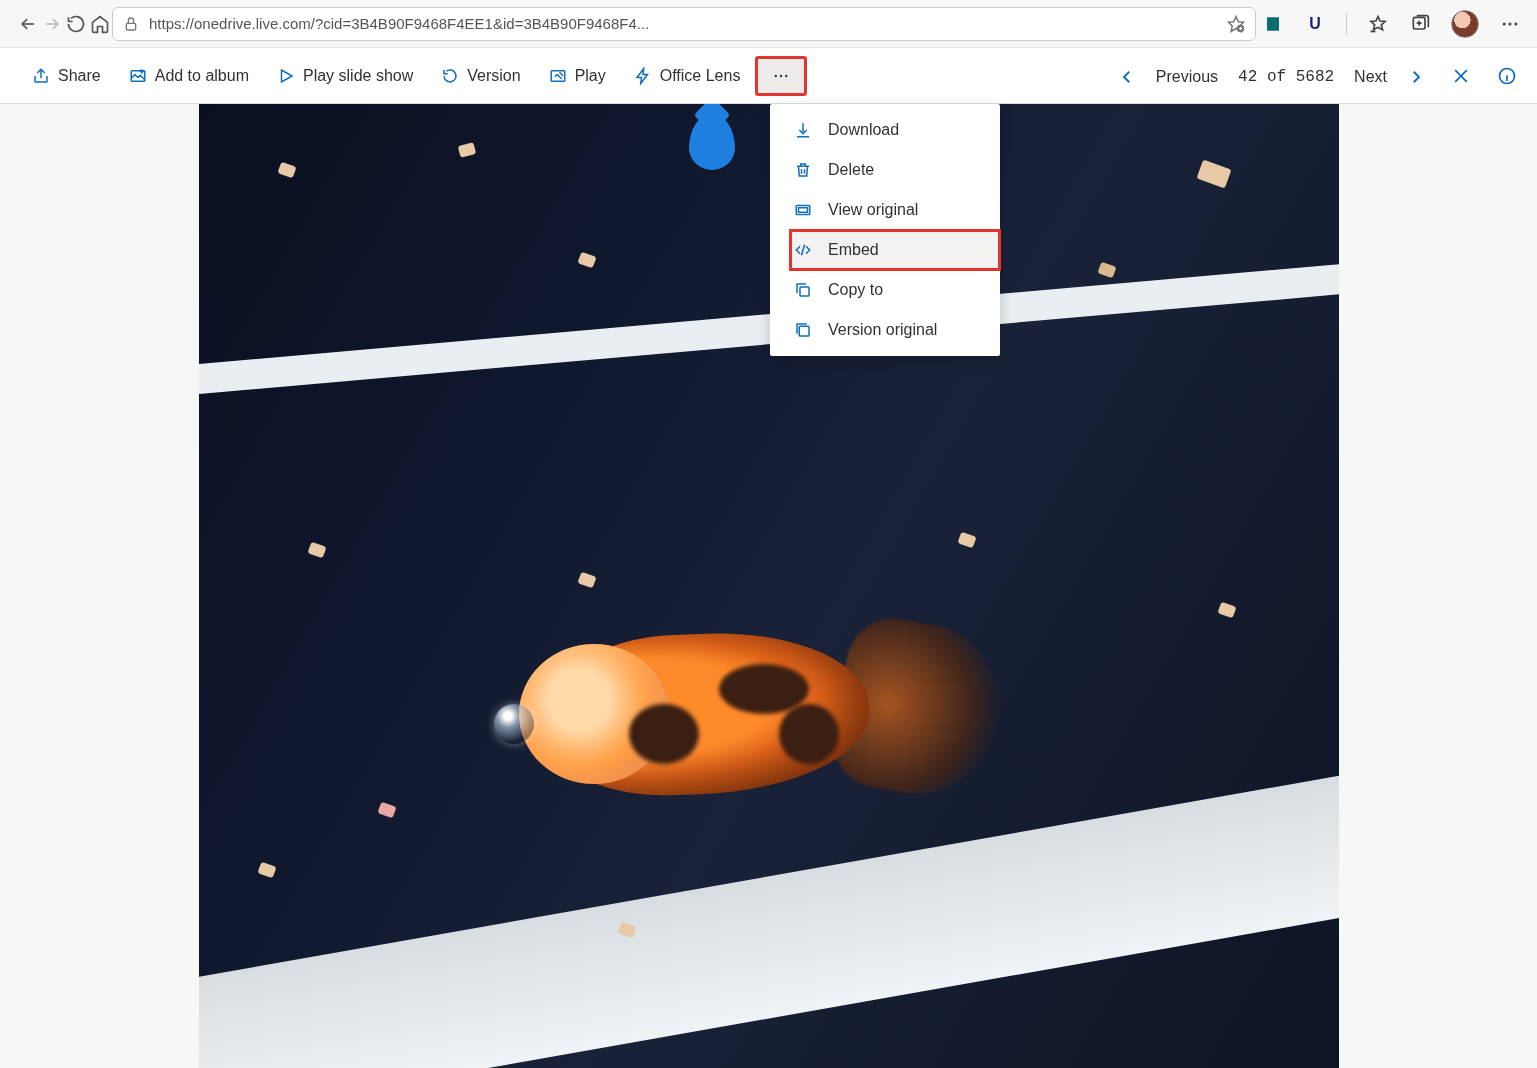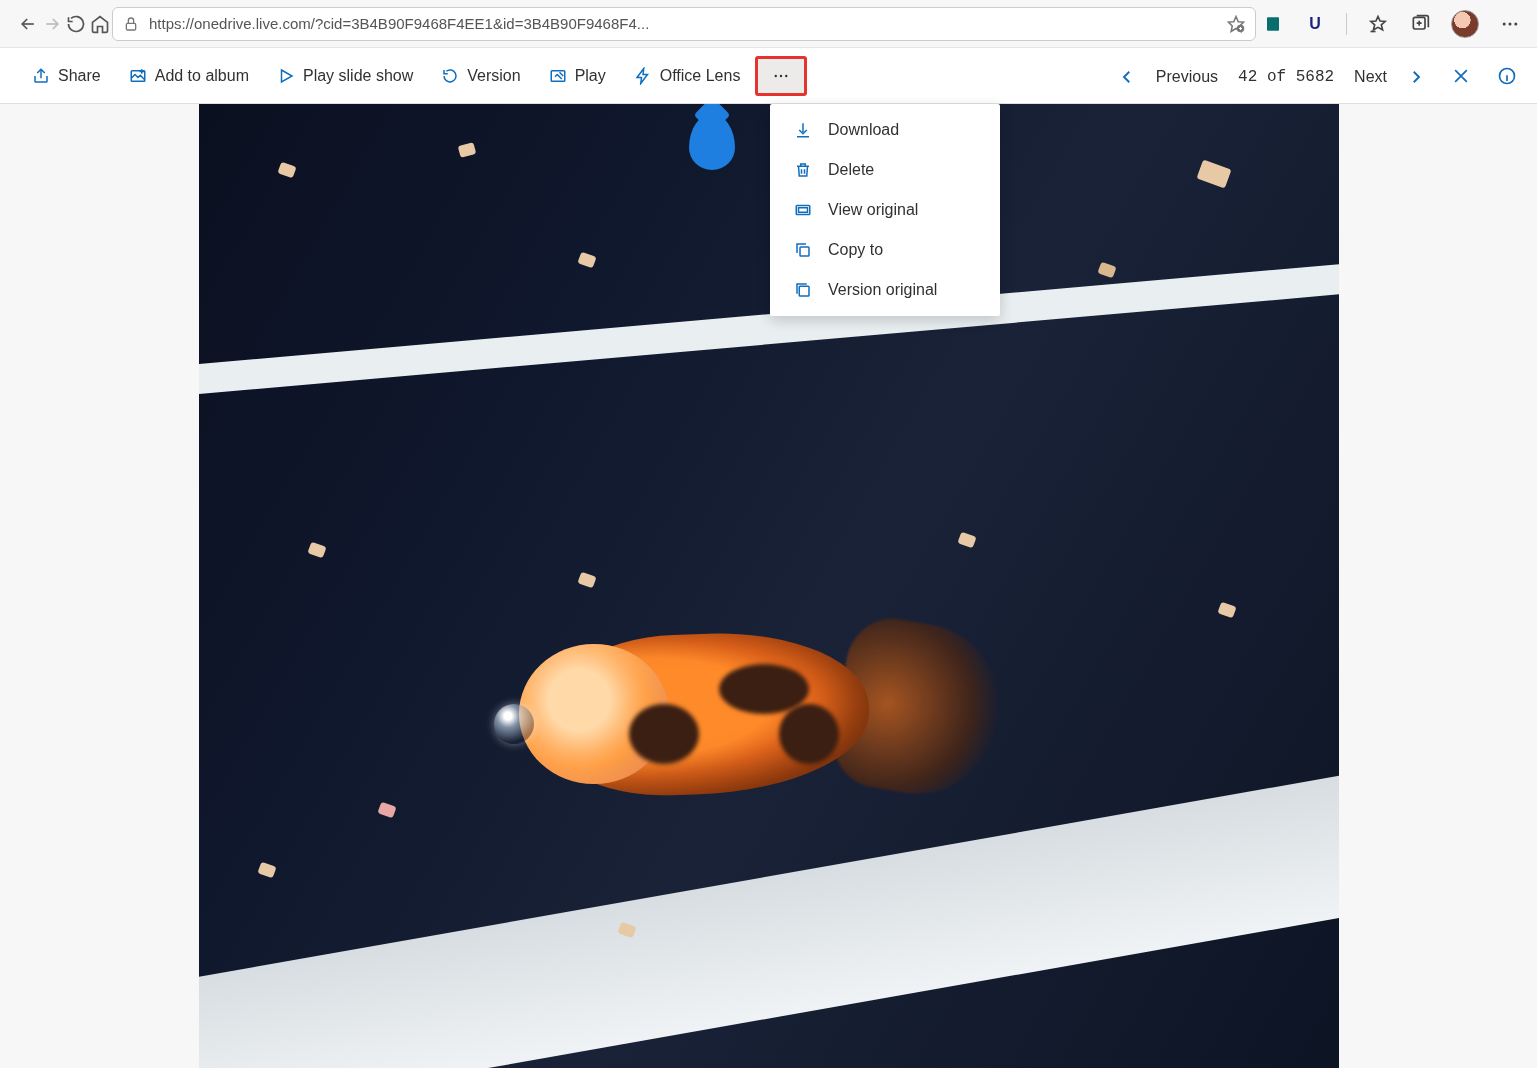--- a/index.html
+++ b/index.html
@@ -367,20 +367,30 @@
   </div>
   <div class="dd-item">
     <span class="icn">
       <svg width="18" height="18" viewBox="0 0 24 24" fill="none" stroke="currentColor" stroke-width="2">
           <rect x="3" y="6" width="18" height="12" rx="1"></rect>
           <rect x="6" y="9" width="12" height="6"></rect>
         </svg>
     </span>
     <span>View original</span>
   </div>
+  <div class="dd-item hovered hl-red">
+    <span class="icn">
+      <svg width="18" height="18" viewBox="0 0 24 24" fill="none" stroke="currentColor" stroke-width="2">
+          <path d="M8 7l-5 5 5 5"></path>
+          <path d="M16 7l5 5-5 5"></path>
+          <path d="M14 5l-4 14"></path>
+        </svg>
+    </span>
+    <span>Embed</span>
+  </div>
   <div class="dd-item">
     <span class="icn">
       <svg width="18" height="18" viewBox="0 0 24 24" fill="none" stroke="currentColor" stroke-width="2">
           <rect x="8" y="8" width="12" height="12" rx="1"></rect>
           <path d="M4 16V4h12"></path>
         </svg>
     </span>
     <span>Copy to</span>
   </div>
   <div class="dd-item">

